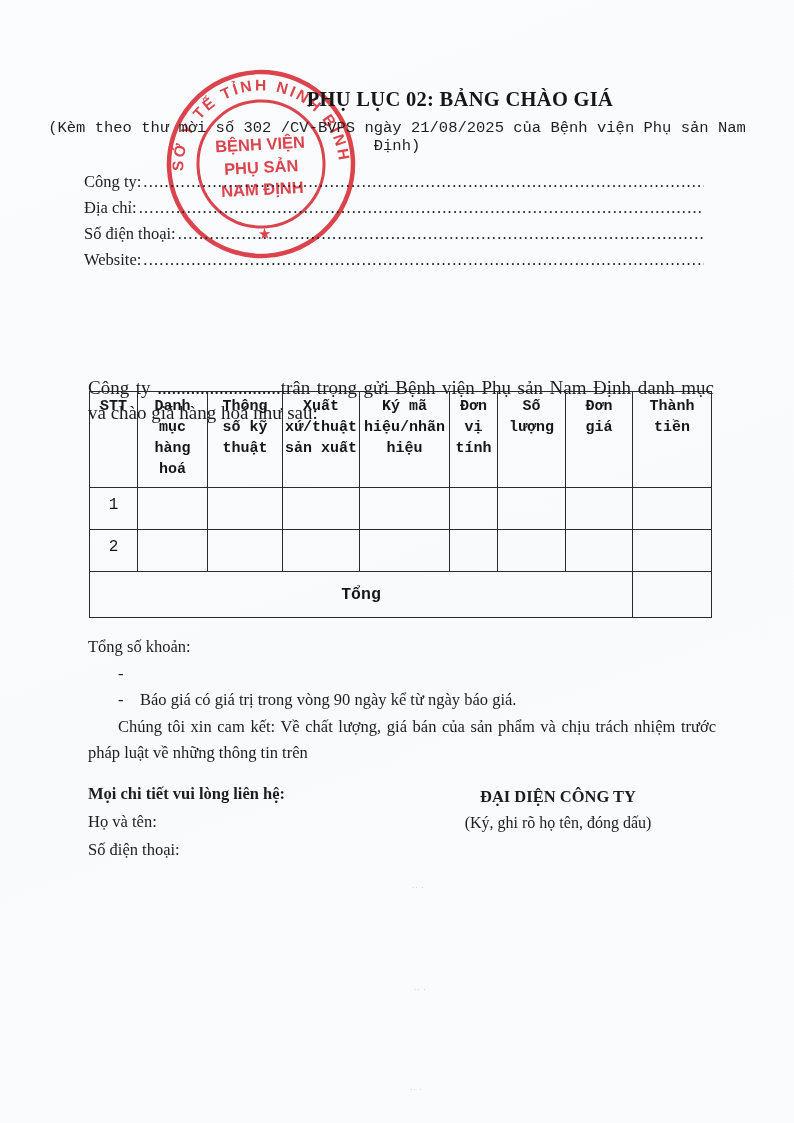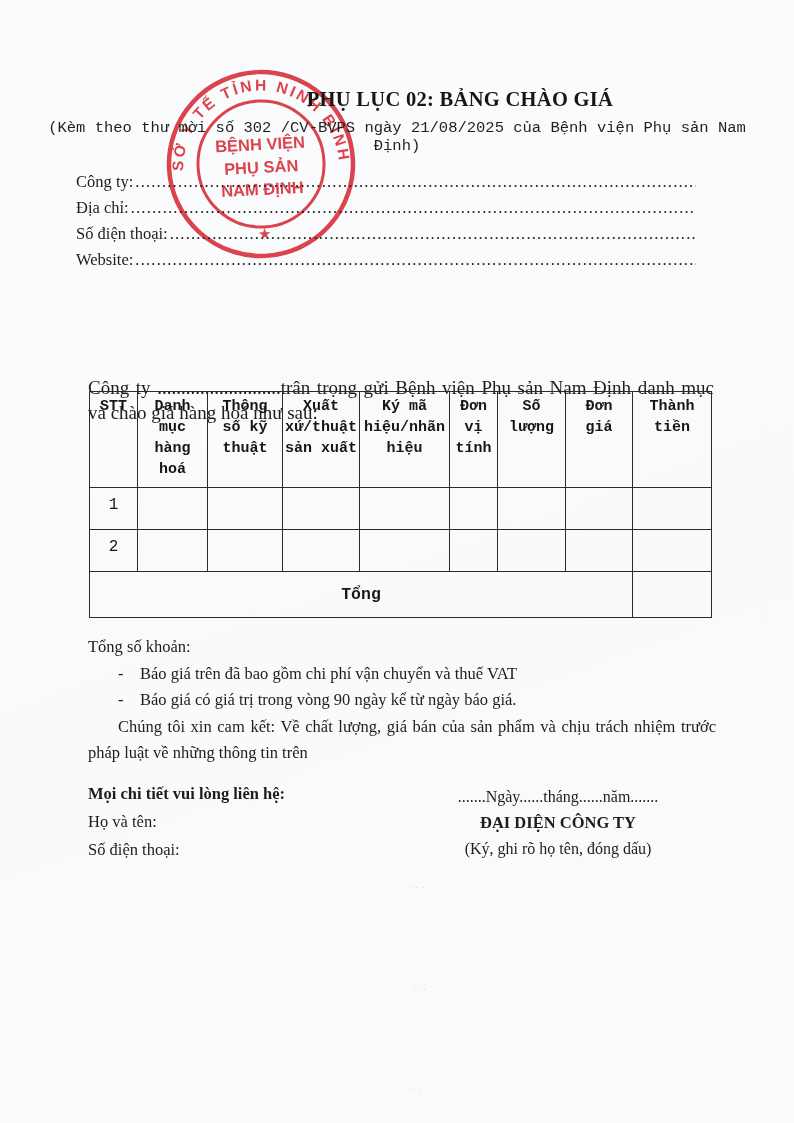--- a/index.html
+++ b/index.html
@@ -18,21 +18,21 @@
   .doc-subtitle {
     position:absolute; top:119px; left:40px; width:714px;
     text-align:center; font-size:15.5px; color:#1f1f1f;font-family:Liberation Mono, monospace;
   }
   
   .stamp {
     position:absolute; left:163px; top:66px; width:196px; height:196px;
     opacity:.93; transform:rotate(-3deg); pointer-events:none;
   }
   
-  .form-lines { position:absolute; top:169px; left:76px; width:620px; font-size:16.5px; }
+  .form-lines { position:absolute; top:169px; left:84px; width:620px; font-size:16.5px; }
   .form-line { display:flex; height:26px; line-height:26px; white-space:nowrap; }
   .form-line .lbl { flex:0 0 auto; }
   .form-line .dots {
     flex:1 1 auto; overflow:hidden; letter-spacing:1.2px; color:#222;
     margin-left:2px;
   }
   
   .section-heading {
     position:absolute; top:284px; left:40px; width:740px;
     text-align:center; font-size:17px; font-weight:bold; letter-spacing:.3px; color:#151515;
@@ -165,36 +165,34 @@
         <td class="total-cell"></td>
       </tr>
     </tbody>
       </table>
   </div>
 
   <div class="notes">
     <div>Tổng số khoản:</div>
     <div class="bullet-row">
       <span class="marker">-</span>
-      <span>Báo giá trên đã bao gồm chi phí vận chuyển và thuế VAT</span>
     </div>
     <div class="bullet-row">
       <span class="marker">-</span>
       <span>Báo giá có giá trị trong vòng 90 ngày kể từ ngày báo giá.</span>
     </div>
     <div class="commitment">Chúng tôi xin cam kết: Về chất lượng, giá bán của sản phẩm và chịu trách nhiệm trước pháp luật về những thông tin trên</div>
   </div>
 
   <div class="footer-left">
     <div class="contact-heading">Mọi chi tiết vui lòng liên hệ:</div>
     <div>Họ và tên:</div>
     <div>Số điện thoại:</div>
   </div>
   <div class="footer-right">
-    <div>.......Ngày......tháng......năm.......</div>
     <div class="rep">ĐẠI DIỆN CÔNG TY</div>
     <div>(Ký, ghi rõ họ tên, đóng dấu)</div>
   </div>
 
   <div class="speck" style="top:884px; left:412px;">·· ·</div>
   <div class="speck" style="top:986px; left:414px;">·· ·</div>
   <div class="speck" style="top:1086px; left:410px;">·· ·</div>
 
 </div>
 

